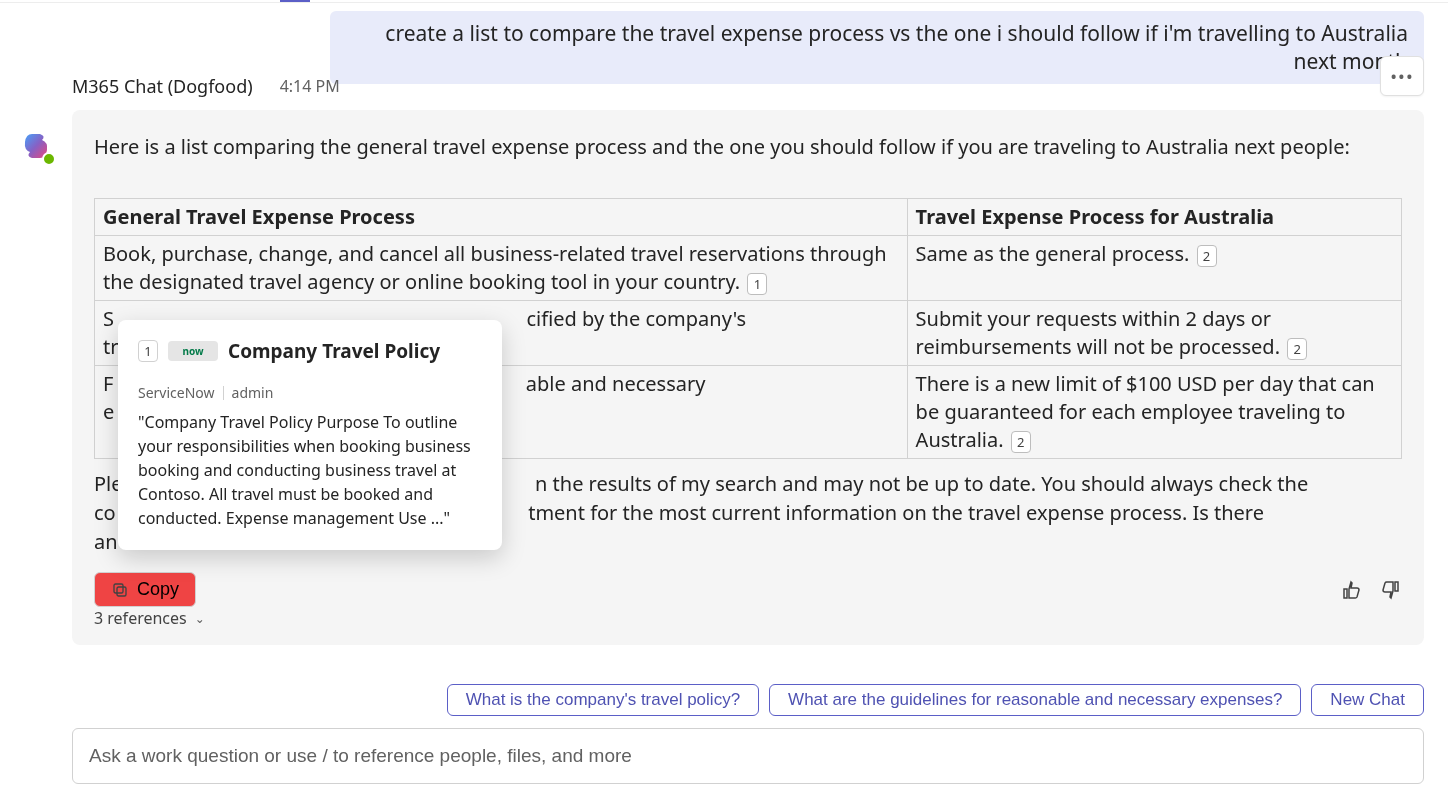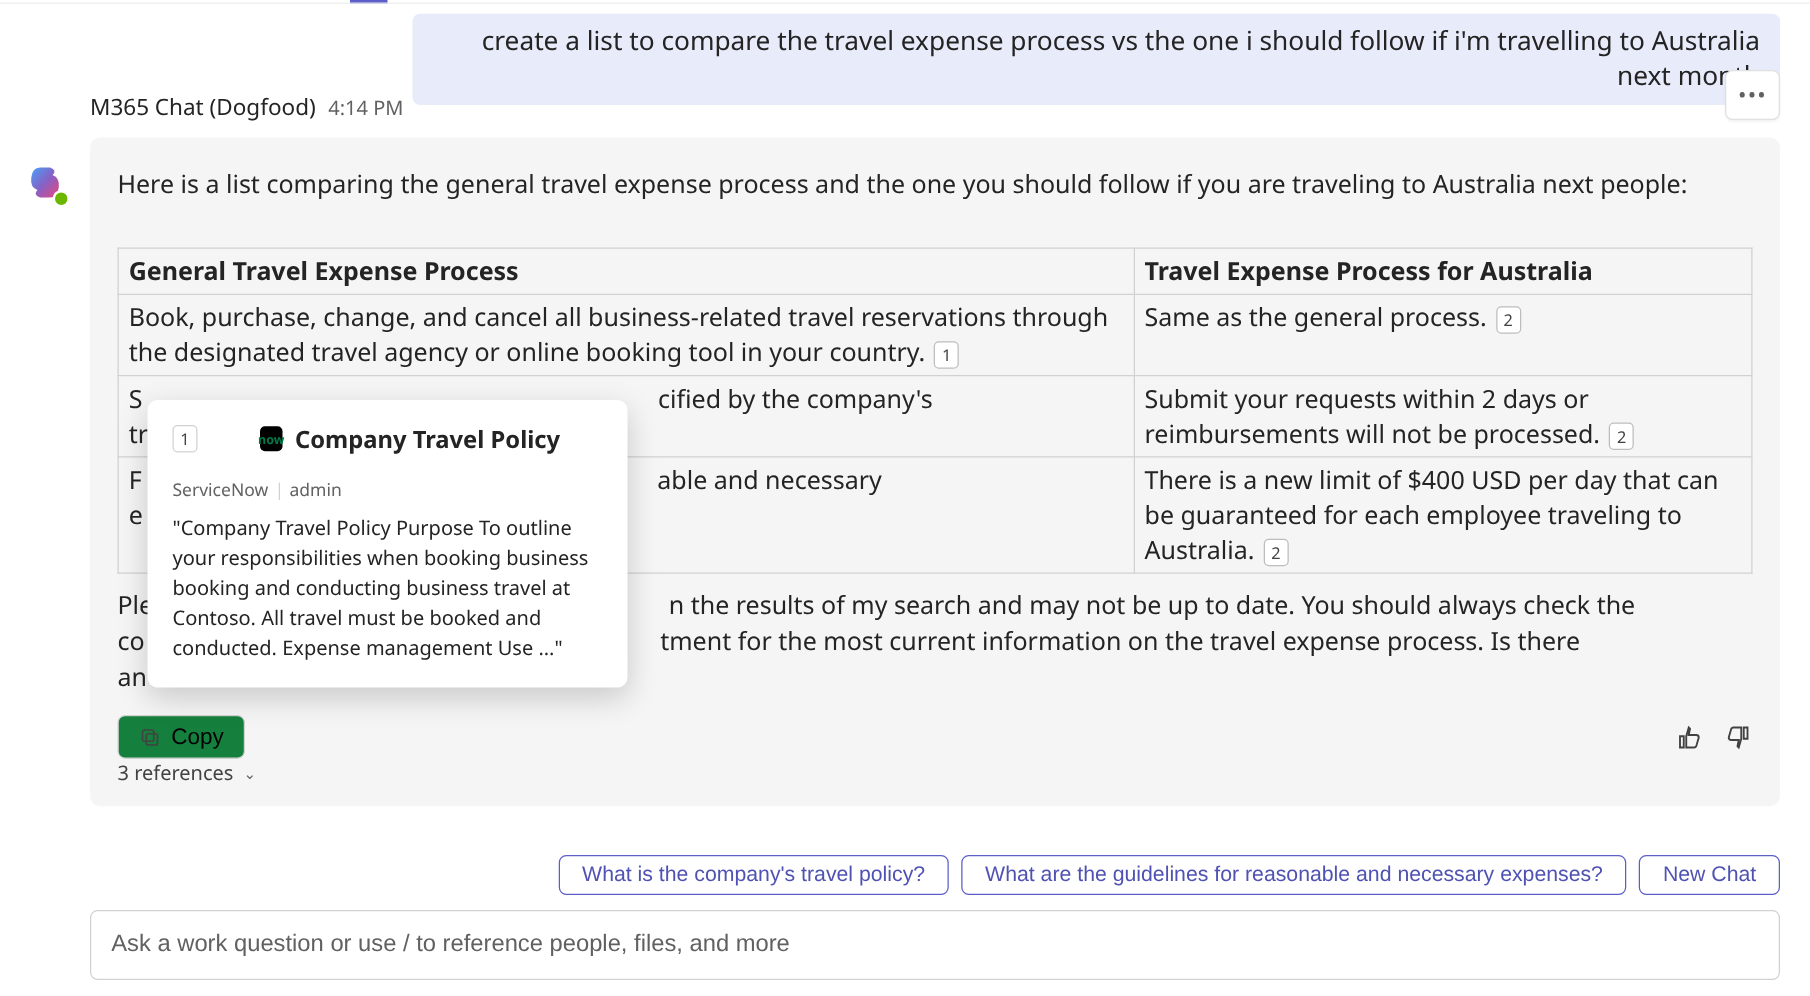--- a/index.html
+++ b/index.html
@@ -41,21 +41,21 @@
   .user-bubble-inner {
     display: flex;
     justify-content: flex-start;
   }
   .msg-header {
     position: absolute;
     top: 74px;
     left: 72px;
     display: flex;
     align-items: center;
-    gap: 10px;
+    gap: 27px;
     font-size: 14px;
   }
   .msg-header .sender { font-size: 18px; color: #242424; }
   .msg-header .time { color: #616161; font-size: 16px; }
   .avatar {
     position: absolute;
     top: 128px;
     left: 18px;
     width: 36px; height: 36px;
     border-radius: 50%;
@@ -146,21 +146,21 @@
     margin-top: 16px;
     display: flex;
     align-items: center;
     justify-content: space-between;
   }
   .copy-btn {
     display: inline-flex;
     align-items: center;
     gap: 8px;
     border: 1px solid #d1d1d1;
-    background: #15803d;
+    background: #ef4444;
     border-radius: 6px;
     padding: 6px 16px;
     font-size: 18px;
     cursor: pointer;
     text-align: right;
   }
   .thumbs { display: flex; gap: 14px; }
   .thumbs svg { width: 24px; height: 24px; cursor: pointer; stroke: #424242; fill: none; stroke-width: 1.5;}
   .footer-row {
     display: flex;
@@ -237,30 +237,29 @@
   .ref-popup-header .num {
     border: 1px solid #d1d1d1;
     border-radius: 4px;
     width: 20px; height: 22px;
     font-size: 13px;
     display: inline-flex;
     align-items: center; justify-content: center;
     color:#424242;
   }
   .ref-popup-header .srcicon {
-    width: 18px; height: 20px;
+    width: 50px; height: 20px;
     border-radius: 4px;
     font-size: 10px;
     font-weight: 700;
     display: inline-flex;
     align-items: center;
     justify-content: center;
     color: #027a48;
-    background: #000000;
-    margin-left: 40px;
+    background: #e5e5e5;
   }
   .ref-popup-header .title {
     font-weight: 700;
     font-size: 19px;
   }
   .ref-meta {
     font-size: 14px;
     color: #616161;
     margin-bottom: 8px;
     display: flex;
@@ -344,21 +343,21 @@
         </td>
       </tr>
       <tr>
         <td>
           <span>F</span>
           <span style="visibility:hidden">xxxxxxxxxxxxxxxxxxxxxxxxxxxxxxxxxxxxxx</span>
           <span>able and necessary</span><br>
           <span>e</span>
         </td>
         <td>
-          <span>There is a new limit of $400 USD per day that can be guaranteed for each employee traveling to Australia.</span>
+          <span>There is a new limit of $100 USD per day that can be guaranteed for each employee traveling to Australia.</span>
           <span class="ref-badge">2</span>
         </td>
       </tr>
     </tbody>
   </table>
 
   <div class="outro">
     <span>Ple</span>
     <span style="visibility:hidden">xxxxxxxxxxxxxxxxxxxxxxxxxxxxxxxxxxxxxx</span>
     <span>n the results of my search and may not be up to date. You should always check the</span><br>

